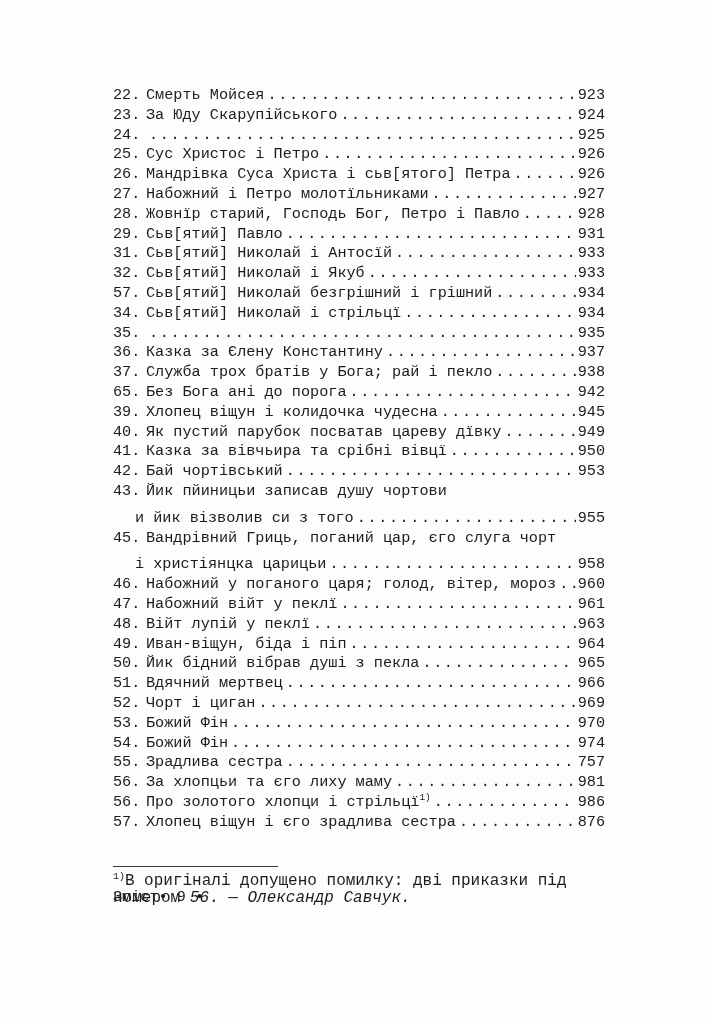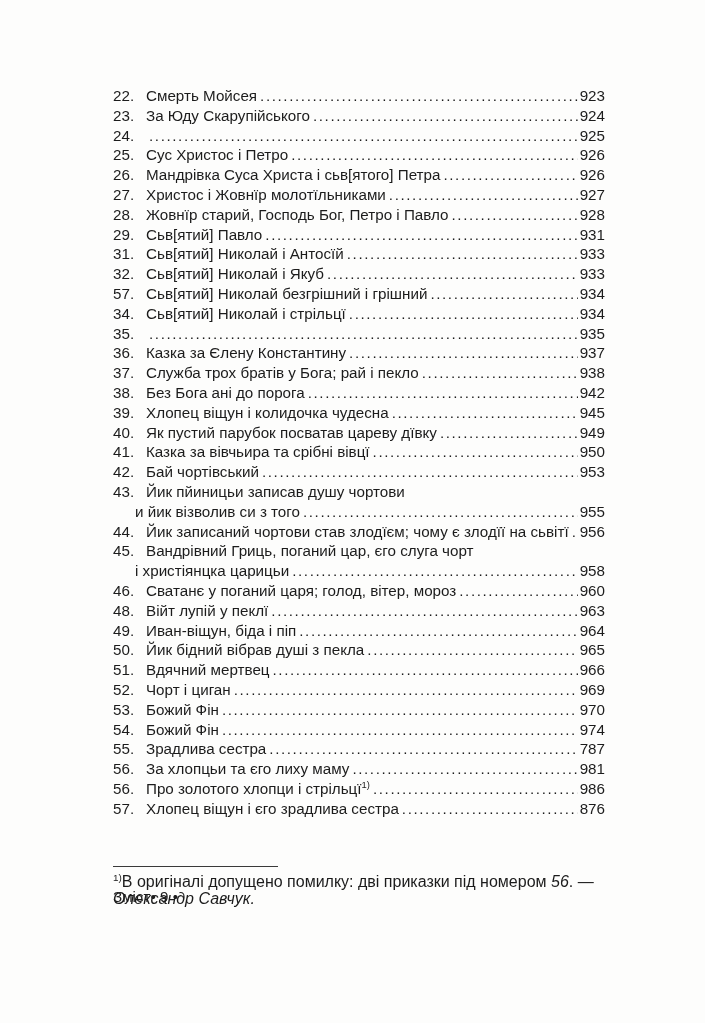--- a/index.html
+++ b/index.html
@@ -5,21 +5,21 @@
   html, body {
     margin: 0;
     padding: 0;
     background: #ffffff;
   }
   .page {
     position: relative;
     width: 705px;
     height: 1023px;
     background: #fdfdfc;
-    font-family: Liberation Sans, sans-serif;
+    font-family: Liberation Mono, monospace;
     color: #1c1c1c;
     overflow: hidden;
   }
   .content {
     position: absolute;
     left: 113px;
     top: 86px;
     width: 492px;
   }
   .toc-row {
@@ -31,20 +31,21 @@
   }
   .toc-row .num {
     flex: none;
     width: 33px;
   }
   .toc-row .title-wrap {
     flex: none;
   }
   .toc-row.cont {
     padding-left: 22px;
+    margin-top: 7px;
   }
   .toc-row.cont .title-wrap {
     flex: none;
   }
   .leader {
     flex: 1;
     overflow: hidden;
     white-space: nowrap;
     margin: 0 2px 0 3px;
     min-width: 0;
@@ -114,21 +115,21 @@
       <span class="page-num">926</span>
     </div>
       <div class="toc-row">
       <span class="num">26.</span>
       <span class="title-wrap"><span class="title">Мандрівка Суса Христа і сьв[ятого] Петра</span></span>
       <span class="leader"></span>
       <span class="page-num">926</span>
     </div>
       <div class="toc-row">
       <span class="num">27.</span>
-      <span class="title-wrap"><span class="title">Христос і Жовнїр молотїльниками</span></span>
+      <span class="title-wrap"><span class="title">Набожний і Петро молотїльниками</span></span>
       <span class="leader"></span>
       <span class="page-num">927</span>
     </div>
       <div class="toc-row">
       <span class="num">28.</span>
       <span class="title-wrap"><span class="title">Жовнїр старий, Господь Бог, Петро і Павло</span></span>
       <span class="leader"></span>
       <span class="page-num">928</span>
     </div>
       <div class="toc-row">
@@ -172,21 +173,21 @@
       <span class="leader"></span>
       <span class="page-num">937</span>
     </div>
       <div class="toc-row">
       <span class="num">37.</span>
       <span class="title-wrap"><span class="title">Служба трох братів у Бога; рай і пекло</span></span>
       <span class="leader"></span>
       <span class="page-num">938</span>
     </div>
       <div class="toc-row">
-      <span class="num">38.</span>
+      <span class="num">65.</span>
       <span class="title-wrap"><span class="title">Без Бога ані до порога</span></span>
       <span class="leader"></span>
       <span class="page-num">942</span>
     </div>
       <div class="toc-row">
       <span class="num">39.</span>
       <span class="title-wrap"><span class="title">Хлопец віщун і колидочка чудесна</span></span>
       <span class="leader"></span>
       <span class="page-num">945</span>
     </div>
@@ -213,41 +214,41 @@
       <span class="title-wrap"><span class="title">Йик пйиницьи записав душу чортови</span></span>
 
     </div>
       <div class="toc-row cont">
 
       <span class="title-wrap"><span class="title">и йик візволив си з того</span></span>
       <span class="leader"></span>
       <span class="page-num">955</span>
     </div>
       <div class="toc-row">
-      <span class="num">44.</span>
-      <span class="title-wrap"><span class="title">Йик записаний чортови став злодїєм; чому є злодїї на сьвітї</span></span>
-      <span class="leader"></span>
-      <span class="page-num">956</span>
-    </div>
-      <div class="toc-row">
       <span class="num">45.</span>
       <span class="title-wrap"><span class="title">Вандрівний Гриць, поганий цар, єго слуга чорт</span></span>
 
     </div>
       <div class="toc-row cont">
 
       <span class="title-wrap"><span class="title">і христіянцка царицьи</span></span>
       <span class="leader"></span>
       <span class="page-num">958</span>
     </div>
       <div class="toc-row">
       <span class="num">46.</span>
-      <span class="title-wrap"><span class="title">Сватанє у поганий царя; голод, вітер, мороз</span></span>
+      <span class="title-wrap"><span class="title">Набожний у поганого царя; голод, вітер, мороз</span></span>
       <span class="leader"></span>
       <span class="page-num">960</span>
+    </div>
+      <div class="toc-row">
+      <span class="num">47.</span>
+      <span class="title-wrap"><span class="title">Набожний війт у пеклї</span></span>
+      <span class="leader"></span>
+      <span class="page-num">961</span>
     </div>
       <div class="toc-row">
       <span class="num">48.</span>
       <span class="title-wrap"><span class="title">Війт лупій у пеклї</span></span>
       <span class="leader"></span>
       <span class="page-num">963</span>
     </div>
       <div class="toc-row">
       <span class="num">49.</span>
       <span class="title-wrap"><span class="title">Иван-віщун, біда і піп</span></span>
@@ -281,21 +282,21 @@
       <div class="toc-row">
       <span class="num">54.</span>
       <span class="title-wrap"><span class="title">Божий Фін</span></span>
       <span class="leader"></span>
       <span class="page-num">974</span>
     </div>
       <div class="toc-row">
       <span class="num">55.</span>
       <span class="title-wrap"><span class="title">Зрадлива сестра</span></span>
       <span class="leader"></span>
-      <span class="page-num">787</span>
+      <span class="page-num">757</span>
     </div>
       <div class="toc-row">
       <span class="num">56.</span>
       <span class="title-wrap"><span class="title">За хлопцьи та єго лиху маму</span></span>
       <span class="leader"></span>
       <span class="page-num">981</span>
     </div>
       <div class="toc-row">
       <span class="num">56.</span>
       <span class="title-wrap"><span class="title">Про золотого хлопци і стрільцї</span><sup>1)</sup></span>

